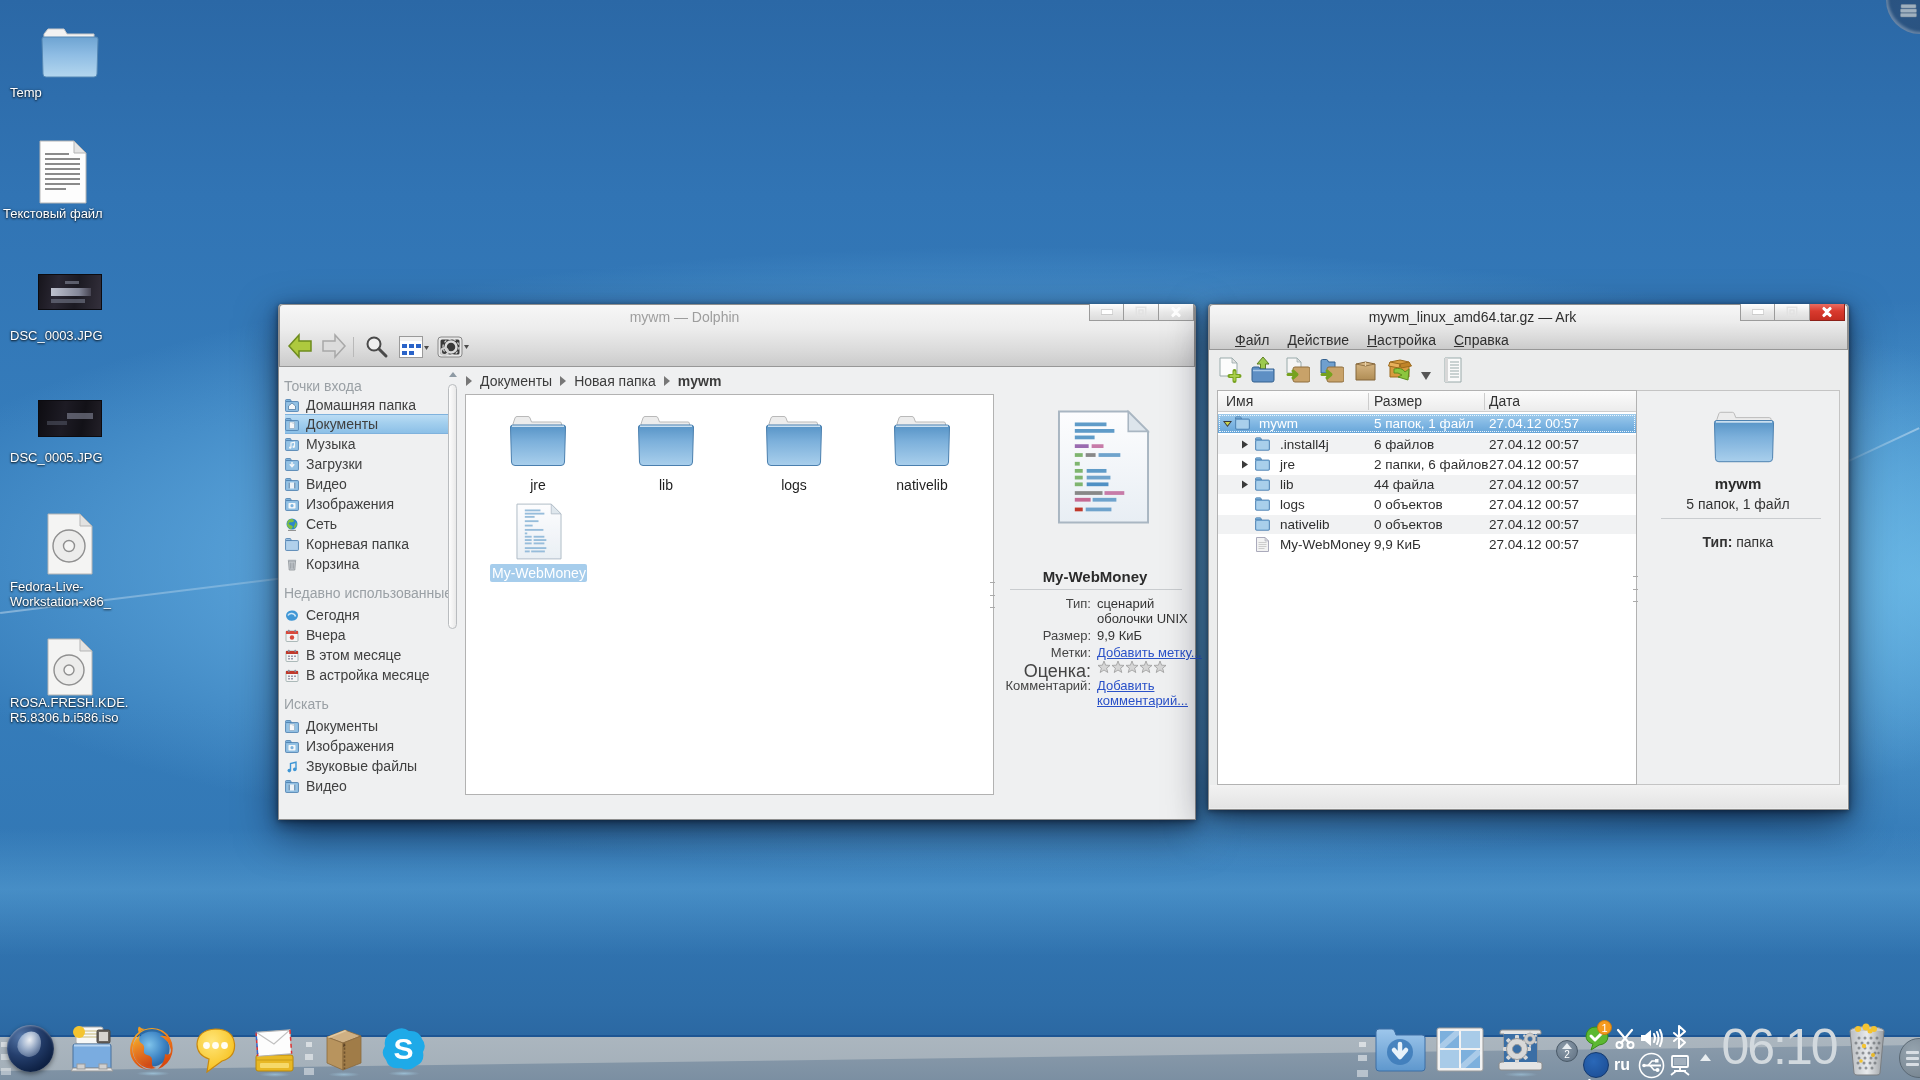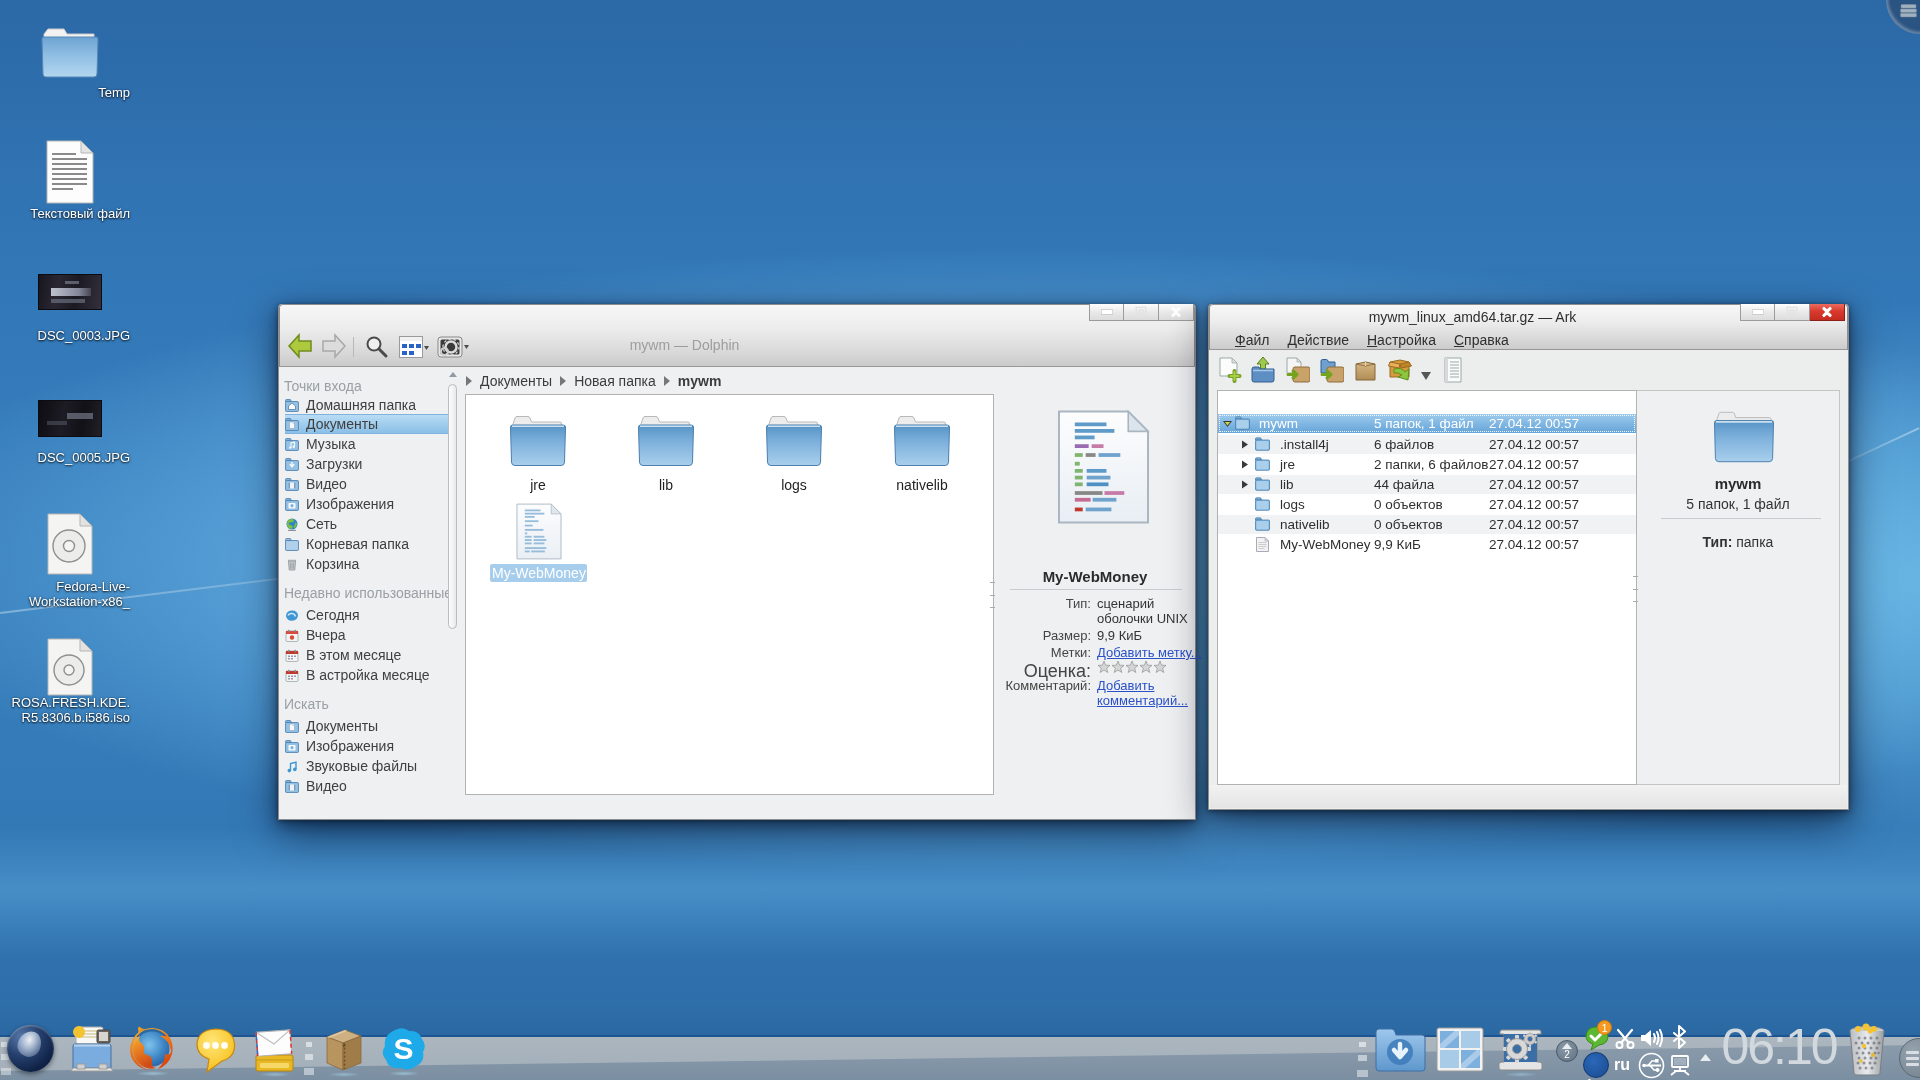--- a/index.html
+++ b/index.html
@@ -5,21 +5,21 @@
 * { margin:0; padding:0; box-sizing:border-box; }
 html,body { width:1920px; height:1080px; overflow:hidden; }
 body { font-family:"Liberation Sans", sans-serif; position:relative;
   background:
   radial-gradient(ellipse 330px 280px at 1920px 580px, rgba(130,212,248,0.50) 0%, rgba(130,212,248,0) 100%),
   radial-gradient(ellipse 1250px 330px at 1030px 560px, rgba(125,205,245,0.72) 0%, rgba(115,190,238,0.55) 60%, rgba(105,175,230,0) 95%),
   linear-gradient(180deg,#2b68a6 0%,#3174b4 18%,#357cbb 40%,#357cba 65%,#3277b4 82%,#2e6ea9 93%,#29649e 98%,#256099 100%);
 }
 #streaks { position:absolute; inset:0; }
 .abs { position:absolute; }
-.deskicon { position:absolute; width:120px; text-align:right; color:#fff; font-size:13px; }
+.deskicon { position:absolute; width:120px; text-align:left; color:#fff; font-size:13px; }
 .deskicon .lbl { text-shadow:0 1px 2px rgba(0,0,0,.85), 0 0 3px rgba(0,0,0,.4); line-height:14.5px; }
 
 
 .win { position:absolute; border-radius:4px 4px 0 0; box-shadow:0 14px 40px rgba(0,8,25,.55), 0 4px 14px rgba(0,8,25,.45), 0 1px 4px rgba(0,0,0,.35); }
 .titlebar { position:absolute; left:0; right:0; top:0; height:63px;
   background:linear-gradient(180deg,#f7f7f7 0%,#ececec 40%,#dadada 75%,#cbcbcb 100%);
   border:1px solid #8e8e8e; border-bottom:1px solid #979797; border-radius:4px 4px 0 0; }
 .wintitle { position:absolute; top:5px; text-align:center; font-size:14px; }
 .winbtns { position:absolute; top:0; display:flex; }
 .wbtn { width:35px; height:17px; border:1px solid #9b9b9b; border-top:none;
@@ -72,21 +72,21 @@
           <stop offset="0.45" stop-color="#8fbde4"></stop>
           <stop offset="1" stop-color="#b4d7ef"></stop>
       </linearGradient>
     </defs>
     <path d="M6 8 L10 3 L26 3 L29 8 L56 8 L56 14 L6 14 Z" fill="#f2f2f2" stroke="#c9c9c9"></path>
     <path d="M4 13 Q4 11 6 11 L58 11 Q60 11 60 13 L59 48 Q59 51 56 51 L8 51 Q5 51 5 48 Z" fill="url(#fldg)" stroke="#5588b5"></path>
   </svg>
   <div class="lbl" style="margin-top:4px;">Temp</div>
 </div>
 
-<div class="deskicon" style="left:10px;top:140px;">
+<div class="deskicon" style="left:3px;top:140px;">
   <svg width="54" height="64" viewBox="0 0 54 64" style="display:block;margin:0 auto;">
     <path d="M4 1 L38 1 L50 13 L50 63 L4 63 Z" fill="#fdfdfd" stroke="#b5b5b5"></path>
     <path d="M38 1 L38 13 L50 13 Z" fill="#e4e4e4" stroke="#b5b5b5"></path>
     <g stroke="#8a8a8a" stroke-width="2">
       <line x1="9" y1="14" x2="33" y2="14"></line>
         <line x1="9" y1="19" x2="44" y2="19"></line>
       <line x1="9" y1="24" x2="44" y2="24"></line>
         <line x1="9" y1="29" x2="44" y2="29"></line>
       <line x1="9" y1="34" x2="44" y2="34"></line>
         <line x1="9" y1="39" x2="44" y2="39"></line>
@@ -129,21 +129,21 @@
     <path d="M5 1 L37 1 L49 13 L49 57 L5 57 Z" fill="#f4f4f3" stroke="#b5b5b5"></path>
     <path d="M37 1 L37 13 L49 13 Z" fill="#e2e2e1" stroke="#b5b5b5"></path>
     <circle cx="26" cy="32" r="15" fill="#ececeb" stroke="#8f8f8f" stroke-width="1.4"></circle>
     <circle cx="26" cy="32" r="5" fill="#f4f4f3" stroke="#8f8f8f" stroke-width="1.4"></circle>
   </svg>
   <div class="lbl" style="margin-top:0px;">ROSA.FRESH.KDE.<br>R5.8306.b.i586.iso</div>
 </div>
 
 <div class="win" id="dolphin">
   <div class="titlebar"></div>
-  <div class="wintitle inactive-title" style="width:811px;margin-top:28px;">mywm — Dolphin</div>
+  <div class="wintitle inactive-title" style="width:811px;">mywm — Dolphin</div>
   <div class="winbtns" style="right:1px;">
     <div class="wbtn">
         <svg width="12" height="5">
           <rect x="0" y="0" width="12" height="5" fill="#fff" stroke="#b0b0b0"></rect>
         </svg>
       </div>
     <div class="wbtn">
         <svg width="11" height="11">
           <rect x="0.5" y="0.5" width="10" height="10" fill="none" stroke="#e2e2e2" stroke-width="1.8"></rect>
           <rect x="3.5" y="3.5" width="4" height="4" fill="none" stroke="#e2e2e2" stroke-width="1.5"></rect>
@@ -633,20 +633,27 @@
           <line x1="8" y1="5" x2="17" y2="5"></line>
           <line x1="8" y1="8" x2="17" y2="8"></line>
           <line x1="8" y1="11" x2="17" y2="11"></line>
           <line x1="8" y1="14" x2="17" y2="14"></line>
           <line x1="8" y1="17" x2="17" y2="17"></line>
           <line x1="8" y1="20" x2="17" y2="20"></line>
         </g>
   </svg></div>
 
   <div class="abs" style="left:8px;top:86px;width:420px;height:395px;background:#fff;border:1px solid #b2b2b2;">
+    <div class="abs" style="left:0;top:0;width:418px;height:21px;background:linear-gradient(180deg,#fcfcfc,#ececec);border-bottom:1px solid #ccc;">
+      <div class="abs" style="left:8px;top:2px;font-size:14px;color:#333;">Имя</div>
+      <div class="abs" style="left:156px;top:2px;font-size:14px;color:#333;">Размер</div>
+      <div class="abs" style="left:271px;top:2px;font-size:14px;color:#333;">Дата</div>
+      <div class="abs" style="left:150px;top:2px;width:1px;height:17px;background:#ccc;"></div>
+      <div class="abs" style="left:266px;top:2px;width:1px;height:17px;background:#ccc;"></div>
+    </div>
     <div class="arkrow" style="top:23px;background:linear-gradient(180deg,#9ecbec 0%,#7eb5e2 55%,#66a5d8 100%);outline:1px dotted #eef6fc;outline-offset:-2px;color:#fff;">
       <svg class="abs" width="9" height="8" style="left:5px;top:6px;">
           <path d="M0 1 L9 1 L4.5 7 Z" fill="#3a3a3a"></path>
           <path d="M1.8 2 L7.2 2 L4.5 5.6 Z" fill="#c8d44e"></path>
         </svg>
       <span class="abs" style="left:17px;top:2px;"><svg width="15" height="14" viewBox="0 0 15 14">
             <path d="M0.5 3 L0.5 1.8 Q0.5 0.8 1.5 0.8 L5.2 0.8 Q6 0.8 6.2 1.8 L6.5 3 Z" fill="#7db3dd" stroke="#4d7fae" stroke-width="0.8"></path>
             <rect x="0.5" y="3" width="14" height="10.3" rx="1" fill="#7db3dd" stroke="#4d7fae" stroke-width="0.8"></rect>
             <rect x="1.4" y="3.9" width="12.2" height="8.5" rx="0.8" fill="#b8d8ef" opacity="0.75"></rect>
           </svg></span>

